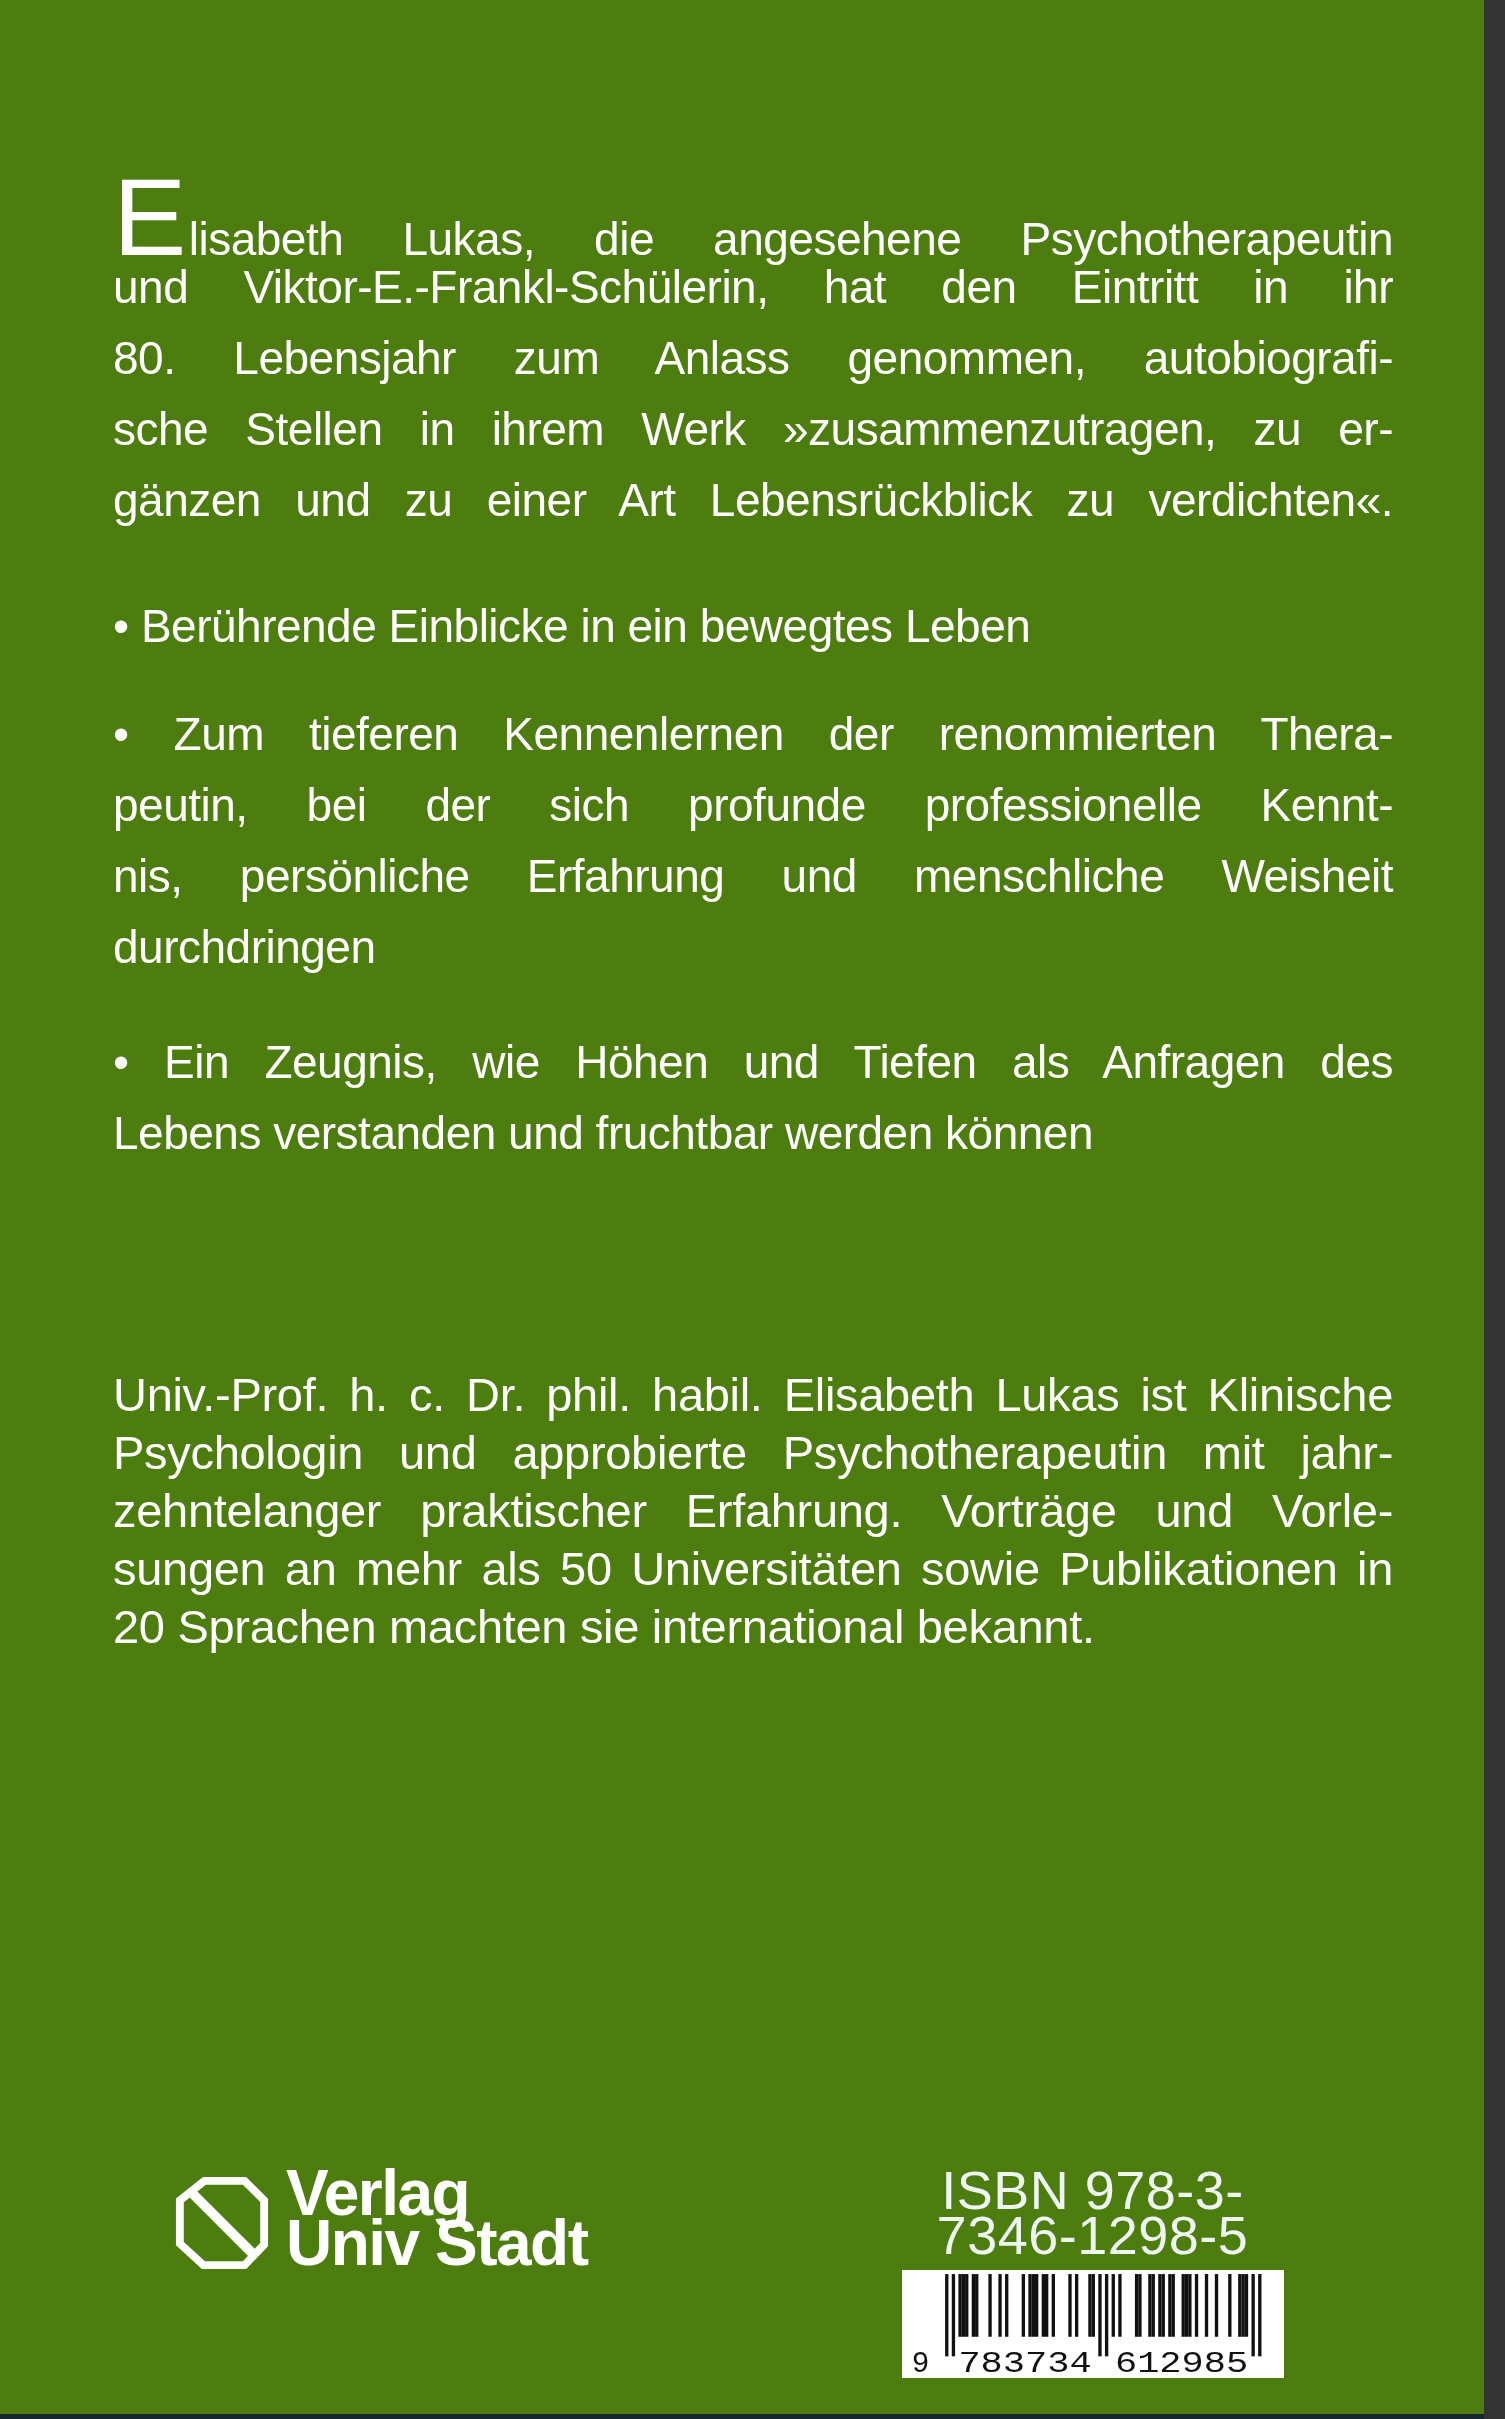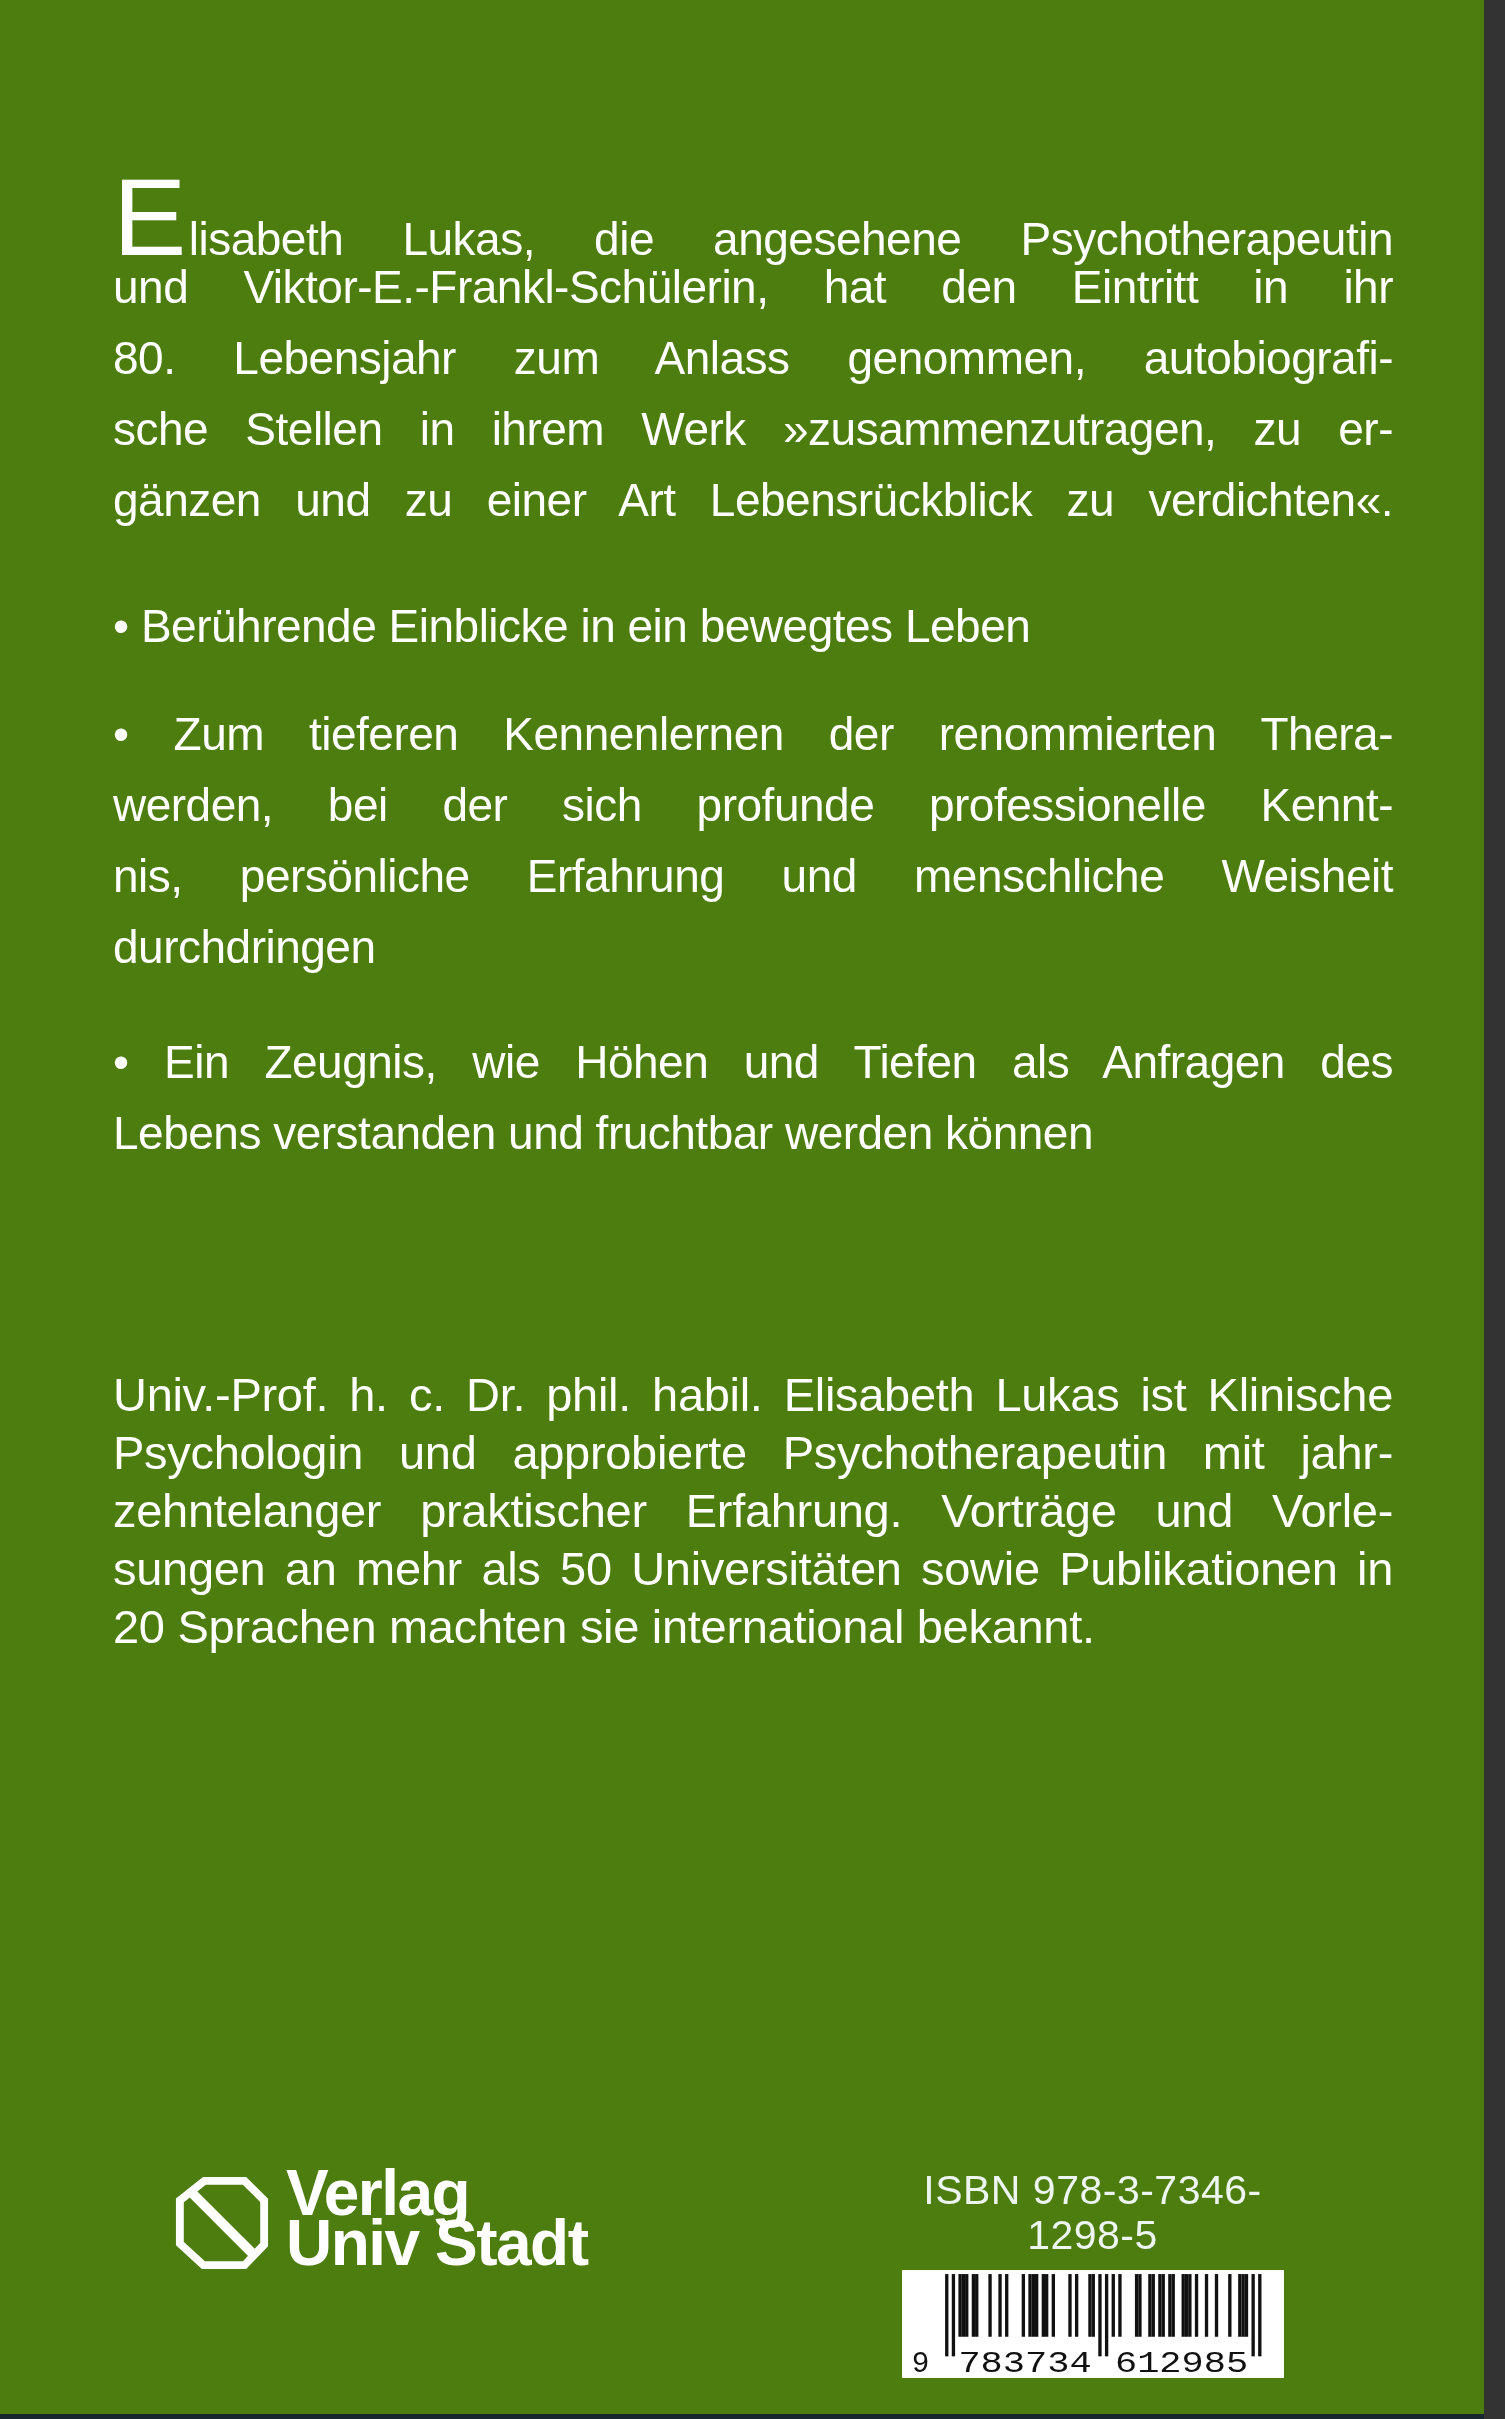--- a/index.html
+++ b/index.html
@@ -20,21 +20,21 @@
   .bullet-2{top:699px;}
   .bullet-3{top:1027px;}
   .bio{top:1366px;}
   
   .logo-icon{position:absolute;left:173px;top:2174px;width:98px;height:98px;}
   .wordmark{position:absolute;left:286px;top:2168px;font-weight:bold;
     font-size:64px;line-height:50px;letter-spacing:-1.5px;}
   .site-url{position:absolute;left:173px;top:2288px;font-size:44px;letter-spacing:1.5px;}
   
   .isbn-wrap{position:absolute;left:880px;top:2168px;width:425px;text-align:center;}
-  .isbn-label{font-size:41px;letter-spacing:0.5px;color:#eef6f1;line-height:45px;}
+  .isbn-label{font-size:54px;letter-spacing:0.5px;color:#eef6f1;line-height:45px;}
   .barcode-box{margin:11.8px auto 0;width:382px;height:108px;background:#ffffff;
     display:flex;justify-content:center;align-items:flex-start;}
   .barcode-box svg{display:block;margin-top:3.9px;}
   .bottom-edge{position:absolute;left:0;bottom:0;width:100%;height:5.9px;background:#18262f;}
 </style>
 </head>
 <body>
 
 <div class="cover">
 
@@ -45,21 +45,21 @@
       <div class="tline just">sche Stellen in ihrem Werk »zusammenzutragen, zu er-</div>
       <div class="tline just">gänzen und zu einer Art Lebensrückblick zu verdichten«.</div>
     </div>
 
   <div class="block body-text bullet-1">
       <div class="tline">• Berührende Einblicke in ein bewegtes Leben</div>
     </div>
 
   <div class="block body-text bullet-2">
       <div class="tline just">• Zum tieferen Kennenlernen der renommierten Thera-</div>
-      <div class="tline just">werden, bei der sich profunde professionelle Kennt-</div>
+      <div class="tline just">peutin, bei der sich profunde professionelle Kennt-</div>
       <div class="tline just">nis, persönliche Erfahrung und menschliche Weisheit</div>
       <div class="tline">durchdringen</div>
     </div>
 
   <div class="block body-text bullet-3">
       <div class="tline just">• Ein Zeugnis, wie Höhen und Tiefen als Anfragen des</div>
       <div class="tline">Lebens verstanden und fruchtbar werden können</div>
     </div>
 
   <div class="block bio-text bio">

